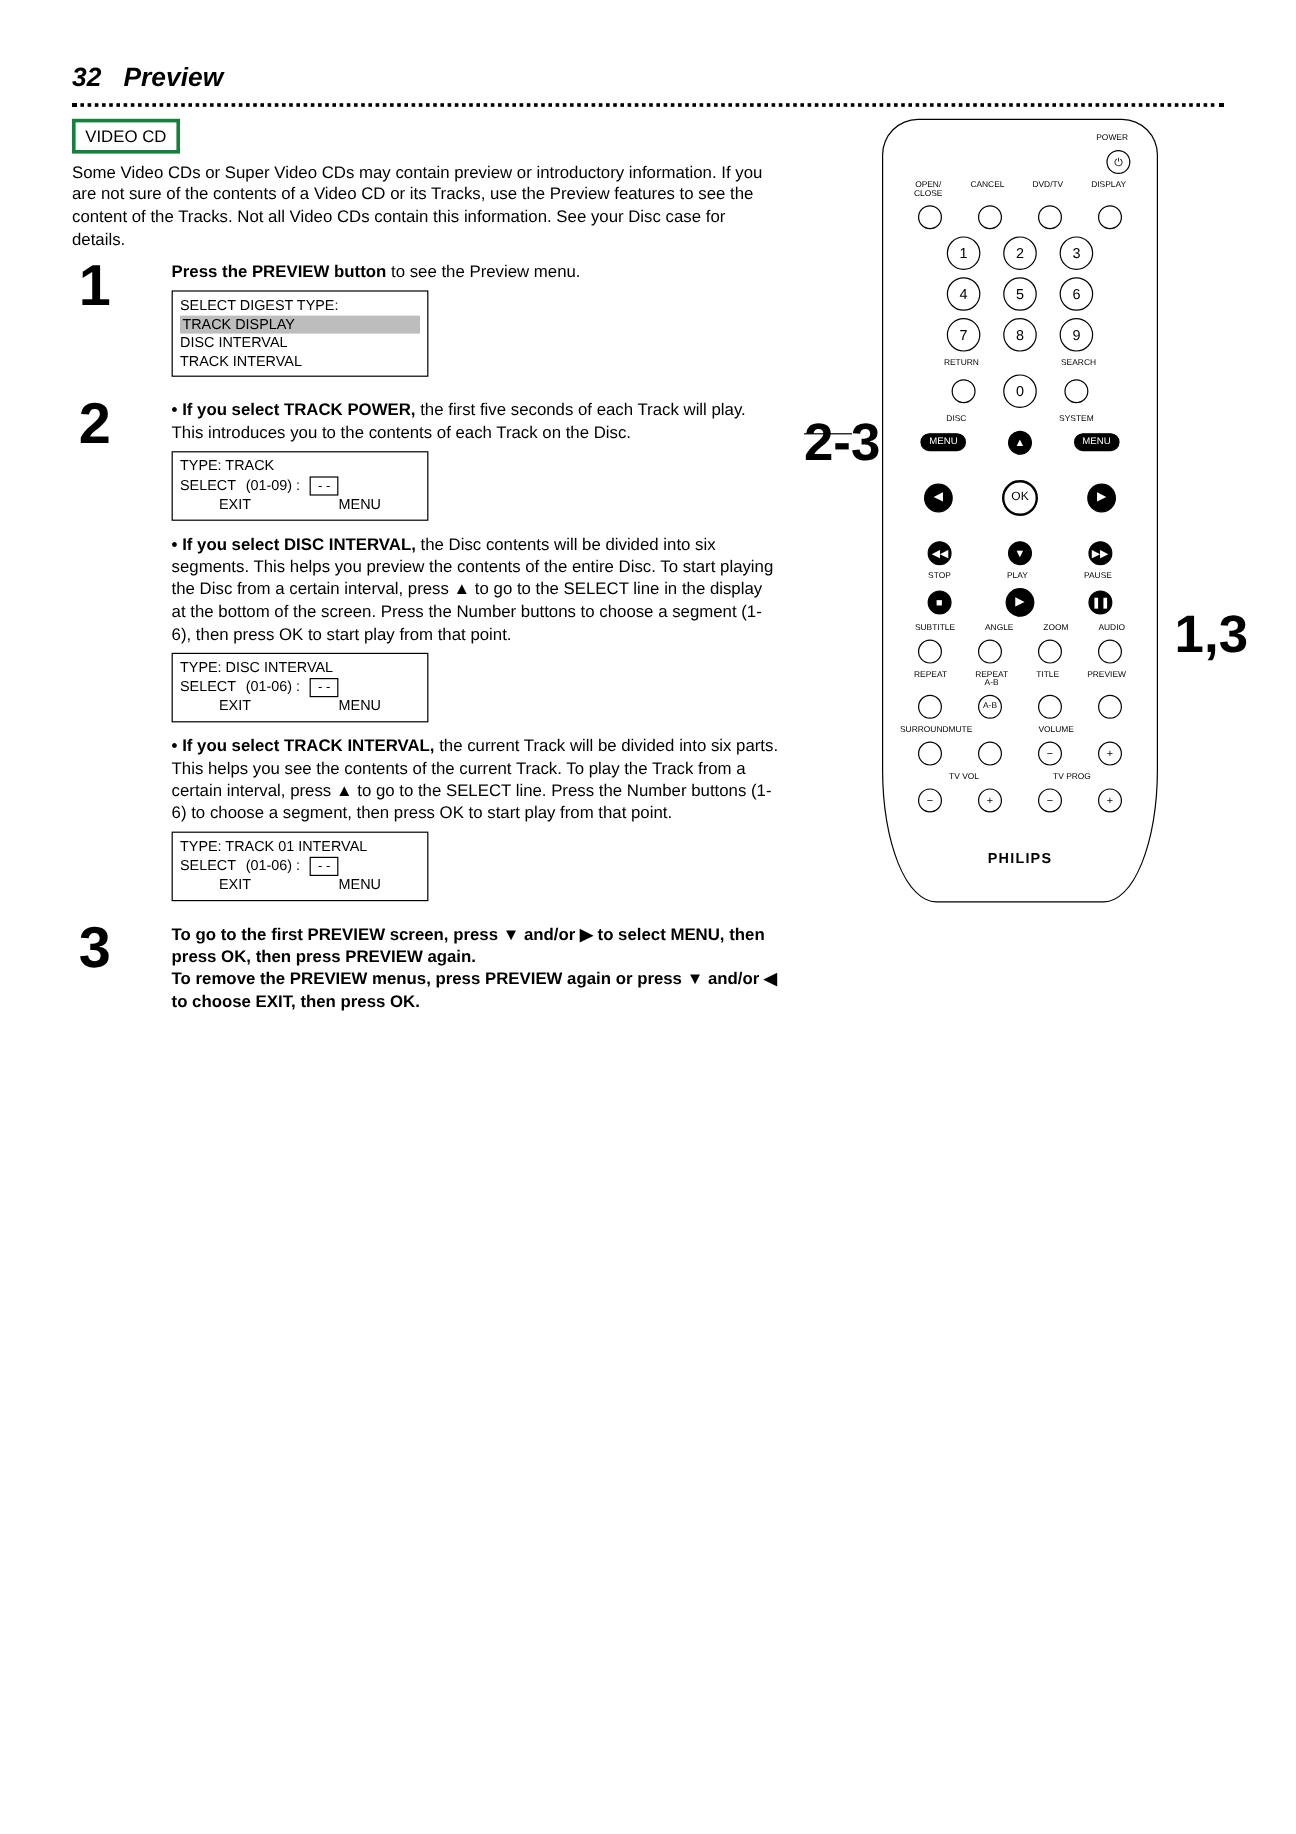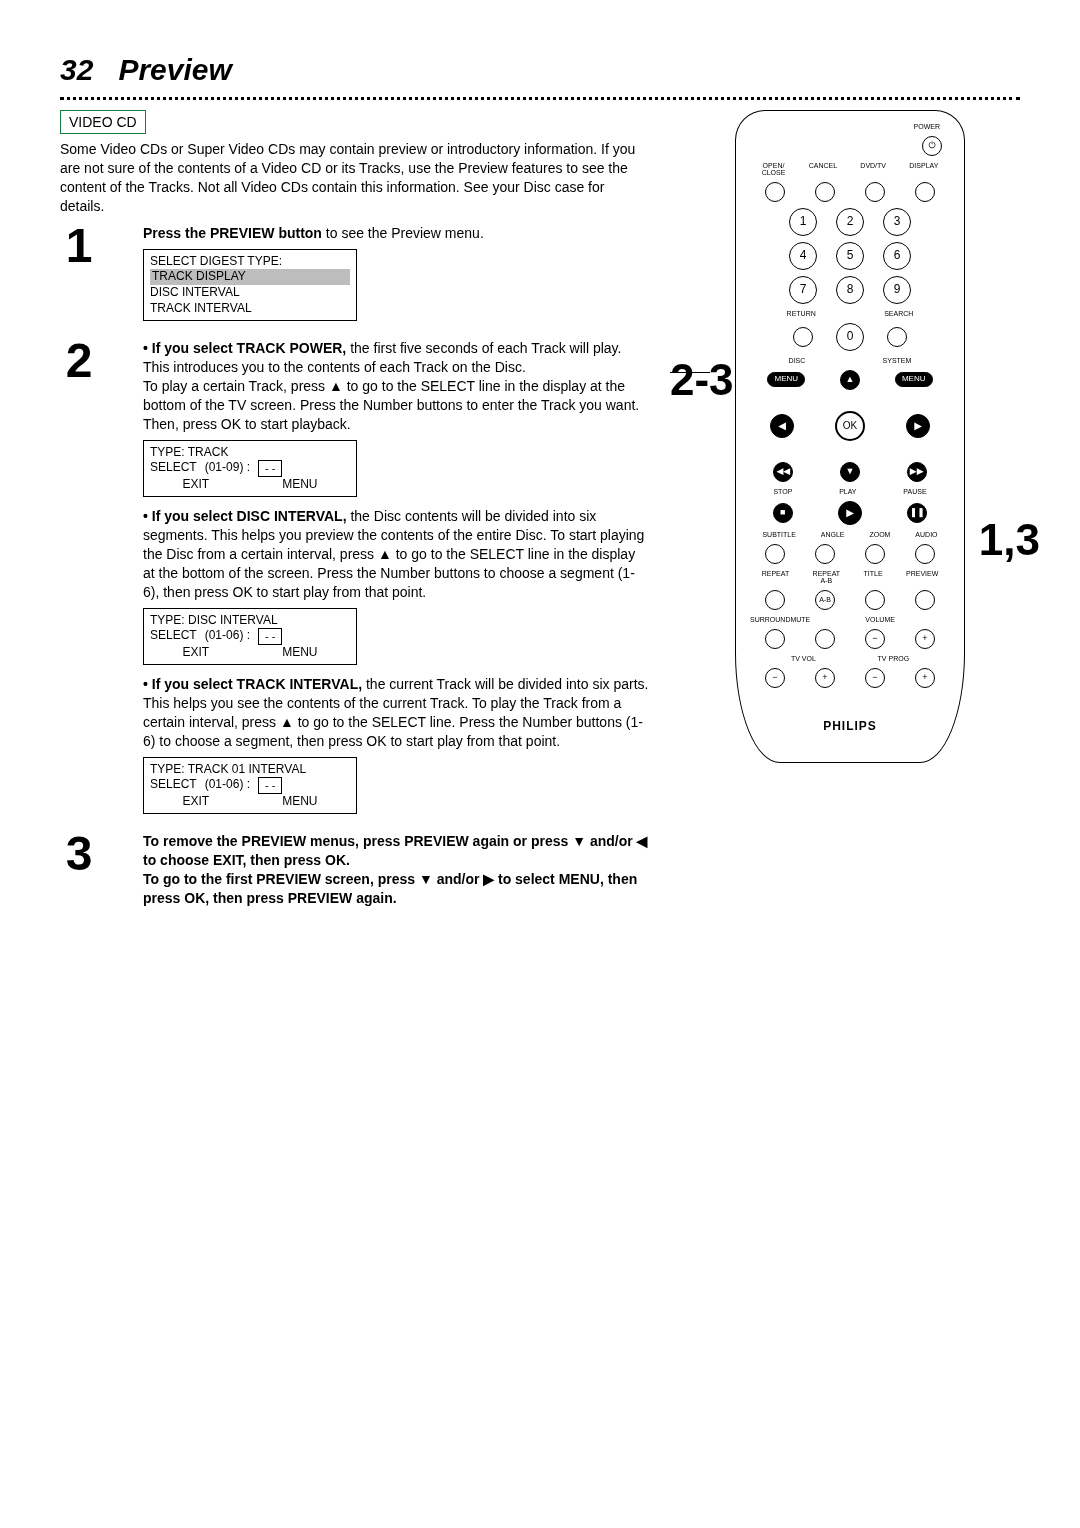--- a/index.html
+++ b/index.html
@@ -12,24 +12,24 @@
     line-height: 1.35;
   }
   .page-header {
     border-bottom: 3px dotted #000;
     padding-bottom: 6px;
     margin-bottom: 10px;
   }
   .page-title {
     font-style: italic;
     font-weight: bold;
-    font-size: 30px;
+    font-size: 22px;
   }
   .badge {
-    border: 1px solid #15803d;
+    border: 3px solid #15803d;
     display: inline-block;
     padding: 2px 8px;
     font-size: 14px;
     margin-bottom: 6px;
   }
   .main-cols {
     display: flex;
     gap: 30px;
     align-items: flex-start;
   }
@@ -139,21 +139,20 @@
           <div>TRACK INTERVAL</div>
         </div>
       </div>
     </div>
 
     
     <div class="step">
       <div class="step-num">2</div>
       <div class="step-body">
         <div><span class="bold">• If you select TRACK POWER,</span><span> the first five seconds of each Track will play. This introduces you to the contents of each Track on the Disc.</span></div>
-        <div>To play a certain Track, press ▲ to go to the SELECT line in the display at the bottom of the TV screen. Press the Number buttons to enter the Track you want. Then, press OK to start playback.</div>
 
         <div class="osd-box">
           <div>TYPE:  TRACK</div>
           <div class="row">
             <span>SELECT</span>
             <span>(01-09) :</span>
             <span class="minibox">- -</span>
           </div>
           <div class="row" style="justify-content:space-around;">
             <span>EXIT</span>
@@ -191,22 +190,22 @@
             <span>MENU</span>
           </div>
         </div>
       </div>
     </div>
 
     
     <div class="step">
       <div class="step-num">3</div>
       <div class="step-body bold">
+        <div>To go to the first PREVIEW screen, press ▼ and/or ▶ to select MENU, then press OK, then press PREVIEW again.</div>
         <div>To remove the PREVIEW menus, press PREVIEW again or press ▼ and/or ◀ to choose EXIT, then press OK.</div>
-        <div>To go to the first PREVIEW screen, press ▼ and/or ▶ to select MENU, then press OK, then press PREVIEW again.</div>
       </div>
     </div>
   </div>
 
   <div class="right-col">
     <div class="callout callout-23">2-3</div>
     <div class="callout callout-13">1,3</div>
     <div class="line-h line-23"></div>
 
     <div class="remote">

